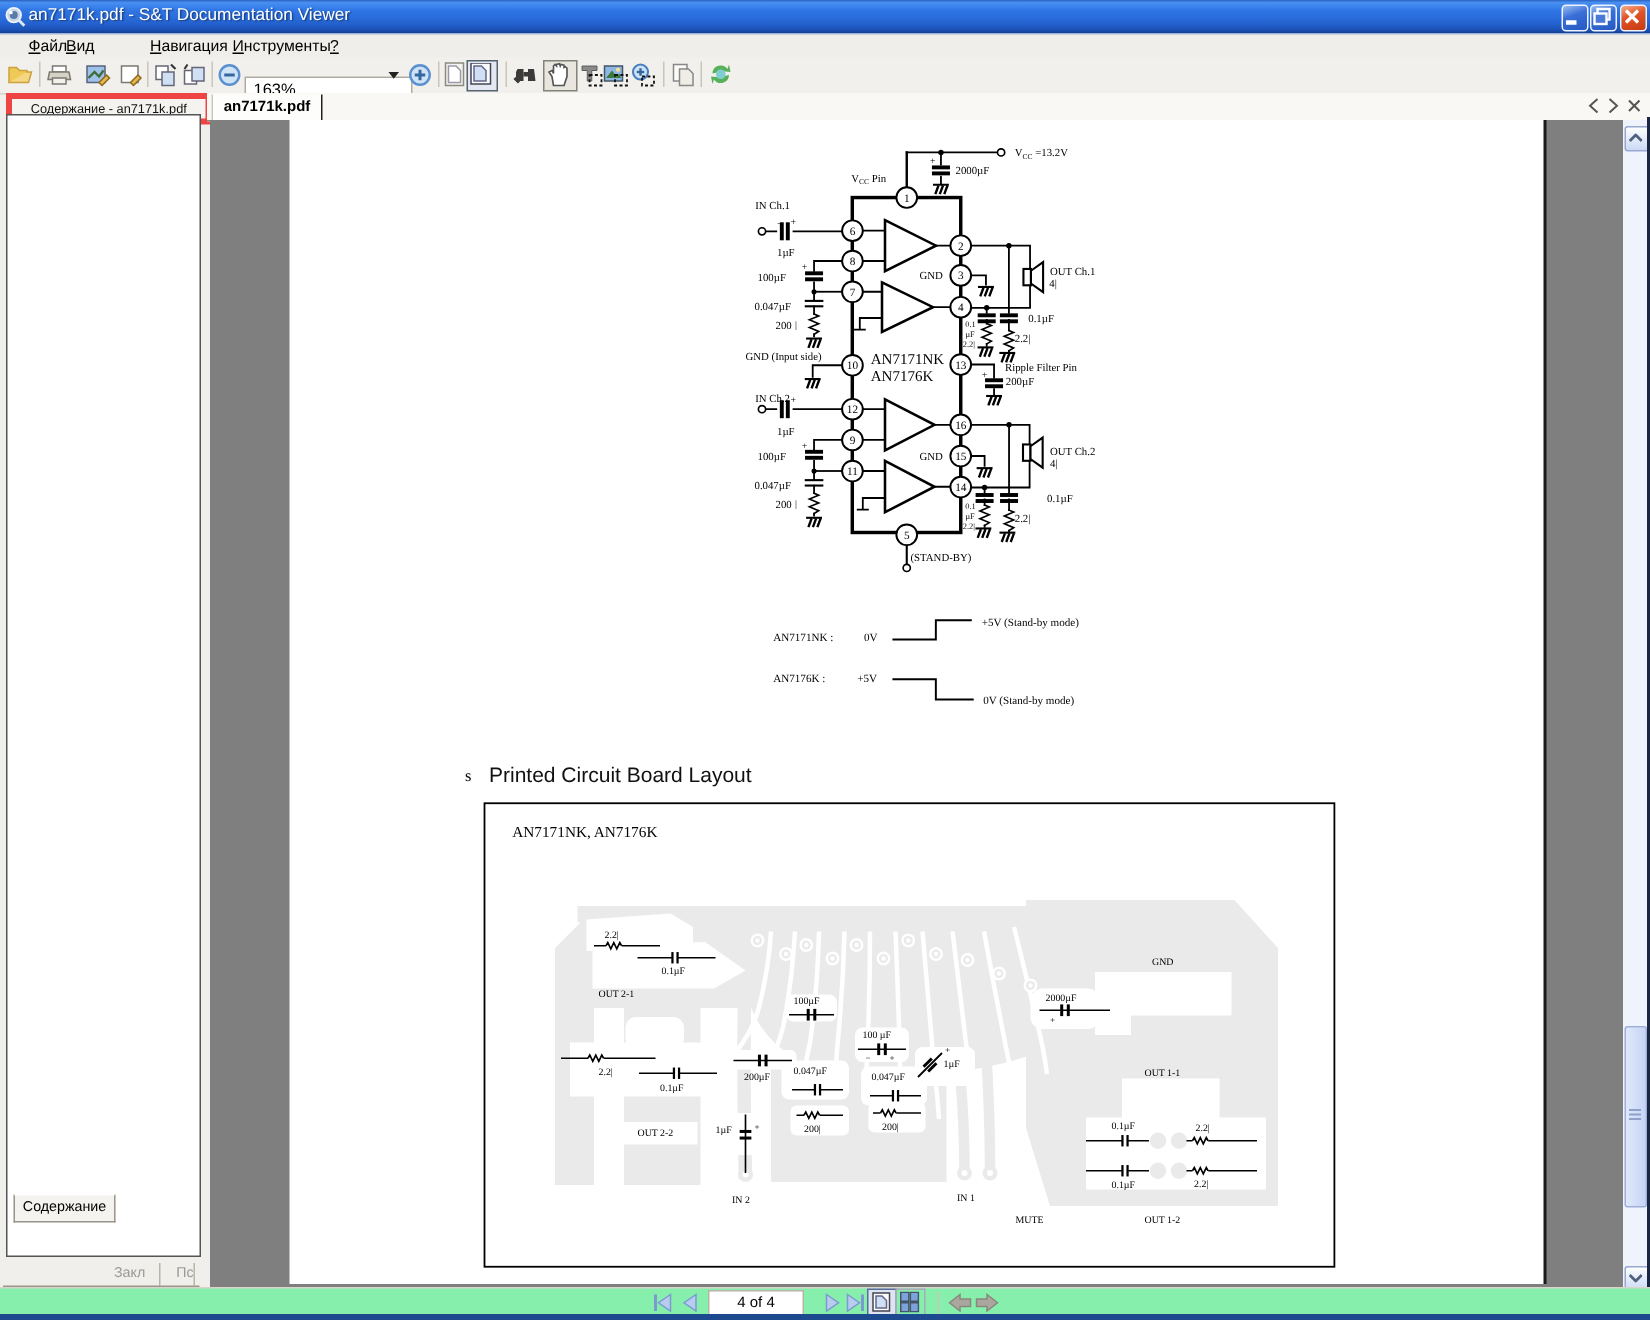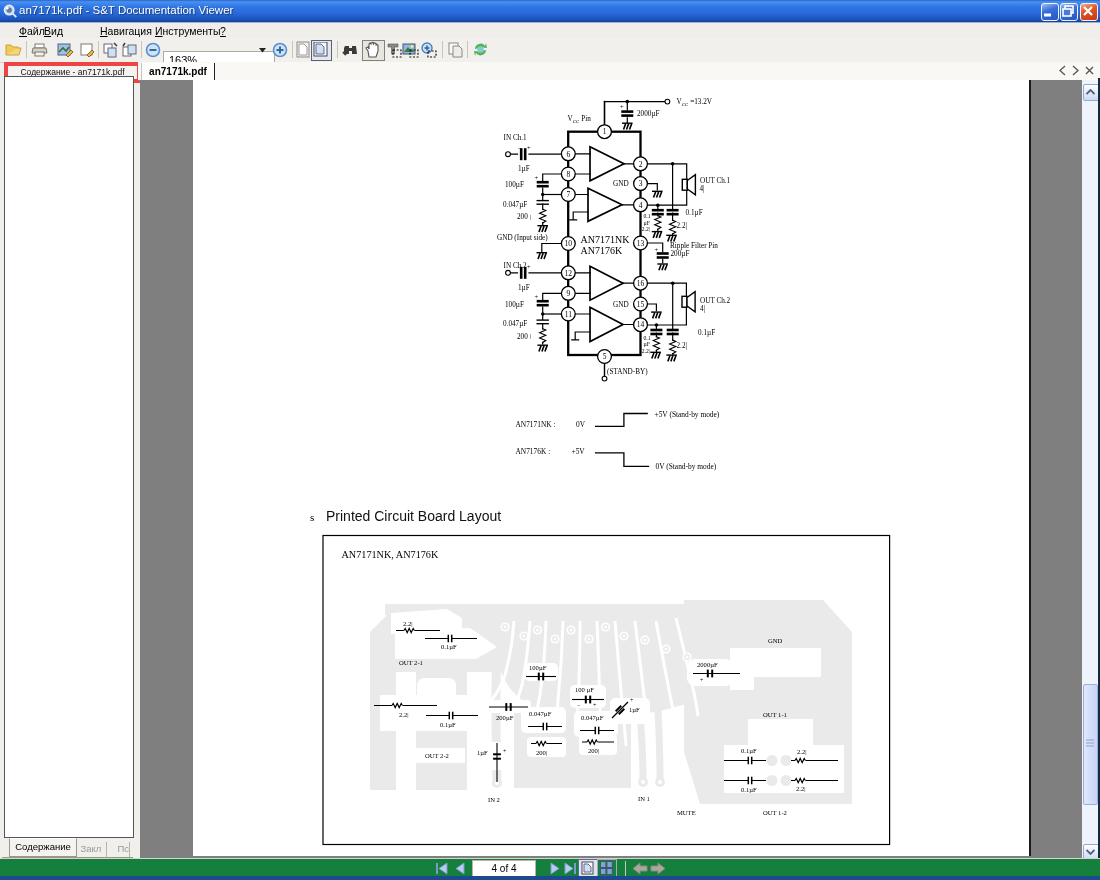--- a/index.html
+++ b/index.html
@@ -22,21 +22,21 @@
   #lp-body{left:4px;top:76px;width:128px;height:760px;background:#fff;border:1px solid #555;}
   
   #tabbar{left:138px;top:62px;width:962px;height:18px;background:#f9f8f5;border-bottom:1px solid #8a887e;}
   #doctab{left:141px;top:63px;width:72px;height:17px;background:#fdfdfc;border-left:1px solid #c8c5ba;border-right:1.5px solid #222;font-size:10px;font-weight:bold;text-align:center;line-height:17px;}
   #docgray{left:140px;top:80px;width:942px;height:778px;background:#7f7f7f;overflow:hidden;}
   #page{left:53px;top:0px;width:836px;height:776px;background:#fff;box-shadow:2px 0 0 #1a1a1a;}
   
   #sbar{left:1082px;top:80px;width:16px;height:778px;background:#eef3fc;}
   .sbtn{position:absolute;width:15px;height:15px;background:linear-gradient(180deg,#fdfefe,#ccd9f6);border:1px solid #99a8ce;border-radius:2px;color:#4d6185;font-size:8px;text-align:center;line-height:14px;}
   
-  #navbar{left:0;top:858px;width:1100px;height:18px;background:#15803d;border-top:1px solid #d8d4cc;}
+  #navbar{left:0;top:858px;width:1100px;height:18px;background:#86efac;border-top:1px solid #d8d4cc;}
   #bottomedge{left:0;top:876px;width:1100px;height:4px;background:#1d4a8f;}
 </style>
 </head>
 <body>
 <div id="win">
   <div class="abs" id="titlebar"></div>
   <svg class="abs" style="left:3px;top:3px;" width="15" height="15" viewBox="0 0 17 17">
     <circle cx="7" cy="8" r="5.5" fill="#c8d4e8" stroke="#eef2fa" stroke-width="1.4"></circle>
     <circle cx="7" cy="8" r="3" fill="#5a7ba8"></circle>
     <line x1="10.5" y1="11.5" x2="15" y2="16" stroke="#dfe7f2" stroke-width="2.2"></line>
@@ -170,22 +170,22 @@
 
     <svg class="abs" style="left:472px;top:3px" width="17" height="17">
       <path d="M3,8 A5.5,5.5 0 0 1 13,5 L14,2 L15,7 L10,6.5 Z" fill="#58b058"></path>
       <path d="M14,9 A5.5,5.5 0 0 1 4,12 L3,15 L2,10 L7,10.5 Z" fill="#58b058"></path>
       <circle cx="8.5" cy="8.5" r="3.2" fill="#7ecfd4"></circle>
     </svg>
   </div>
   <div class="abs" id="lp-header">Содержание - an7171k.pdf</div>
   <div class="abs" id="lp-body"></div>
 
-  <div class="abs" style="left:9px;top:838px;width:66px;height:17px;background:#f4f3ef;border:1px solid #9a968a;border-top:1px solid #fff;font-size:9.5px;text-align:center;line-height:16px;color:#000;z-index:3">Содержание</div>
-  <div class="abs" style="left:76px;top:842px;width:30px;height:15px;font-size:9.5px;text-align:center;line-height:14px;color:#999;border-right:1px solid #b8b4a8">Закл</div>
+  <div class="abs" style="left:9px;top:796px;width:66px;height:17px;background:#f4f3ef;border:1px solid #9a968a;border-top:1px solid #fff;font-size:9.5px;text-align:center;line-height:16px;color:#000;z-index:3">Содержание</div>
+  <div class="abs" style="left:76px;top:842px;width:30px;height:15px;font-size:9.5px;line-height:14px;color:#999;border-right:1px solid #b8b4a8">Закл</div>
   <div class="abs" style="left:107px;top:842px;width:22px;height:15px;font-size:9.5px;text-align:right;line-height:14px;color:#999;border-right:1px solid #b8b4a8">Пс</div>
   <div class="abs" style="left:2px;top:857px;width:131px;height:1px;background:#9a968a"></div>
   <div class="abs" id="tabbar"></div>
   <div class="abs" id="doctab">an7171k.pdf</div>
 
   <svg class="abs" style="left:1058px;top:65px" width="40" height="12">
     <path d="M7,1 L2,5.5 L7,10" fill="none" stroke="#555" stroke-width="1.3"></path>
     <path d="M15,1 L20,5.5 L15,10" fill="none" stroke="#555" stroke-width="1.3"></path>
     <path d="M28,2 L35,9 M35,2 L28,9" stroke="#555" stroke-width="1.4"></path>
   </svg>

